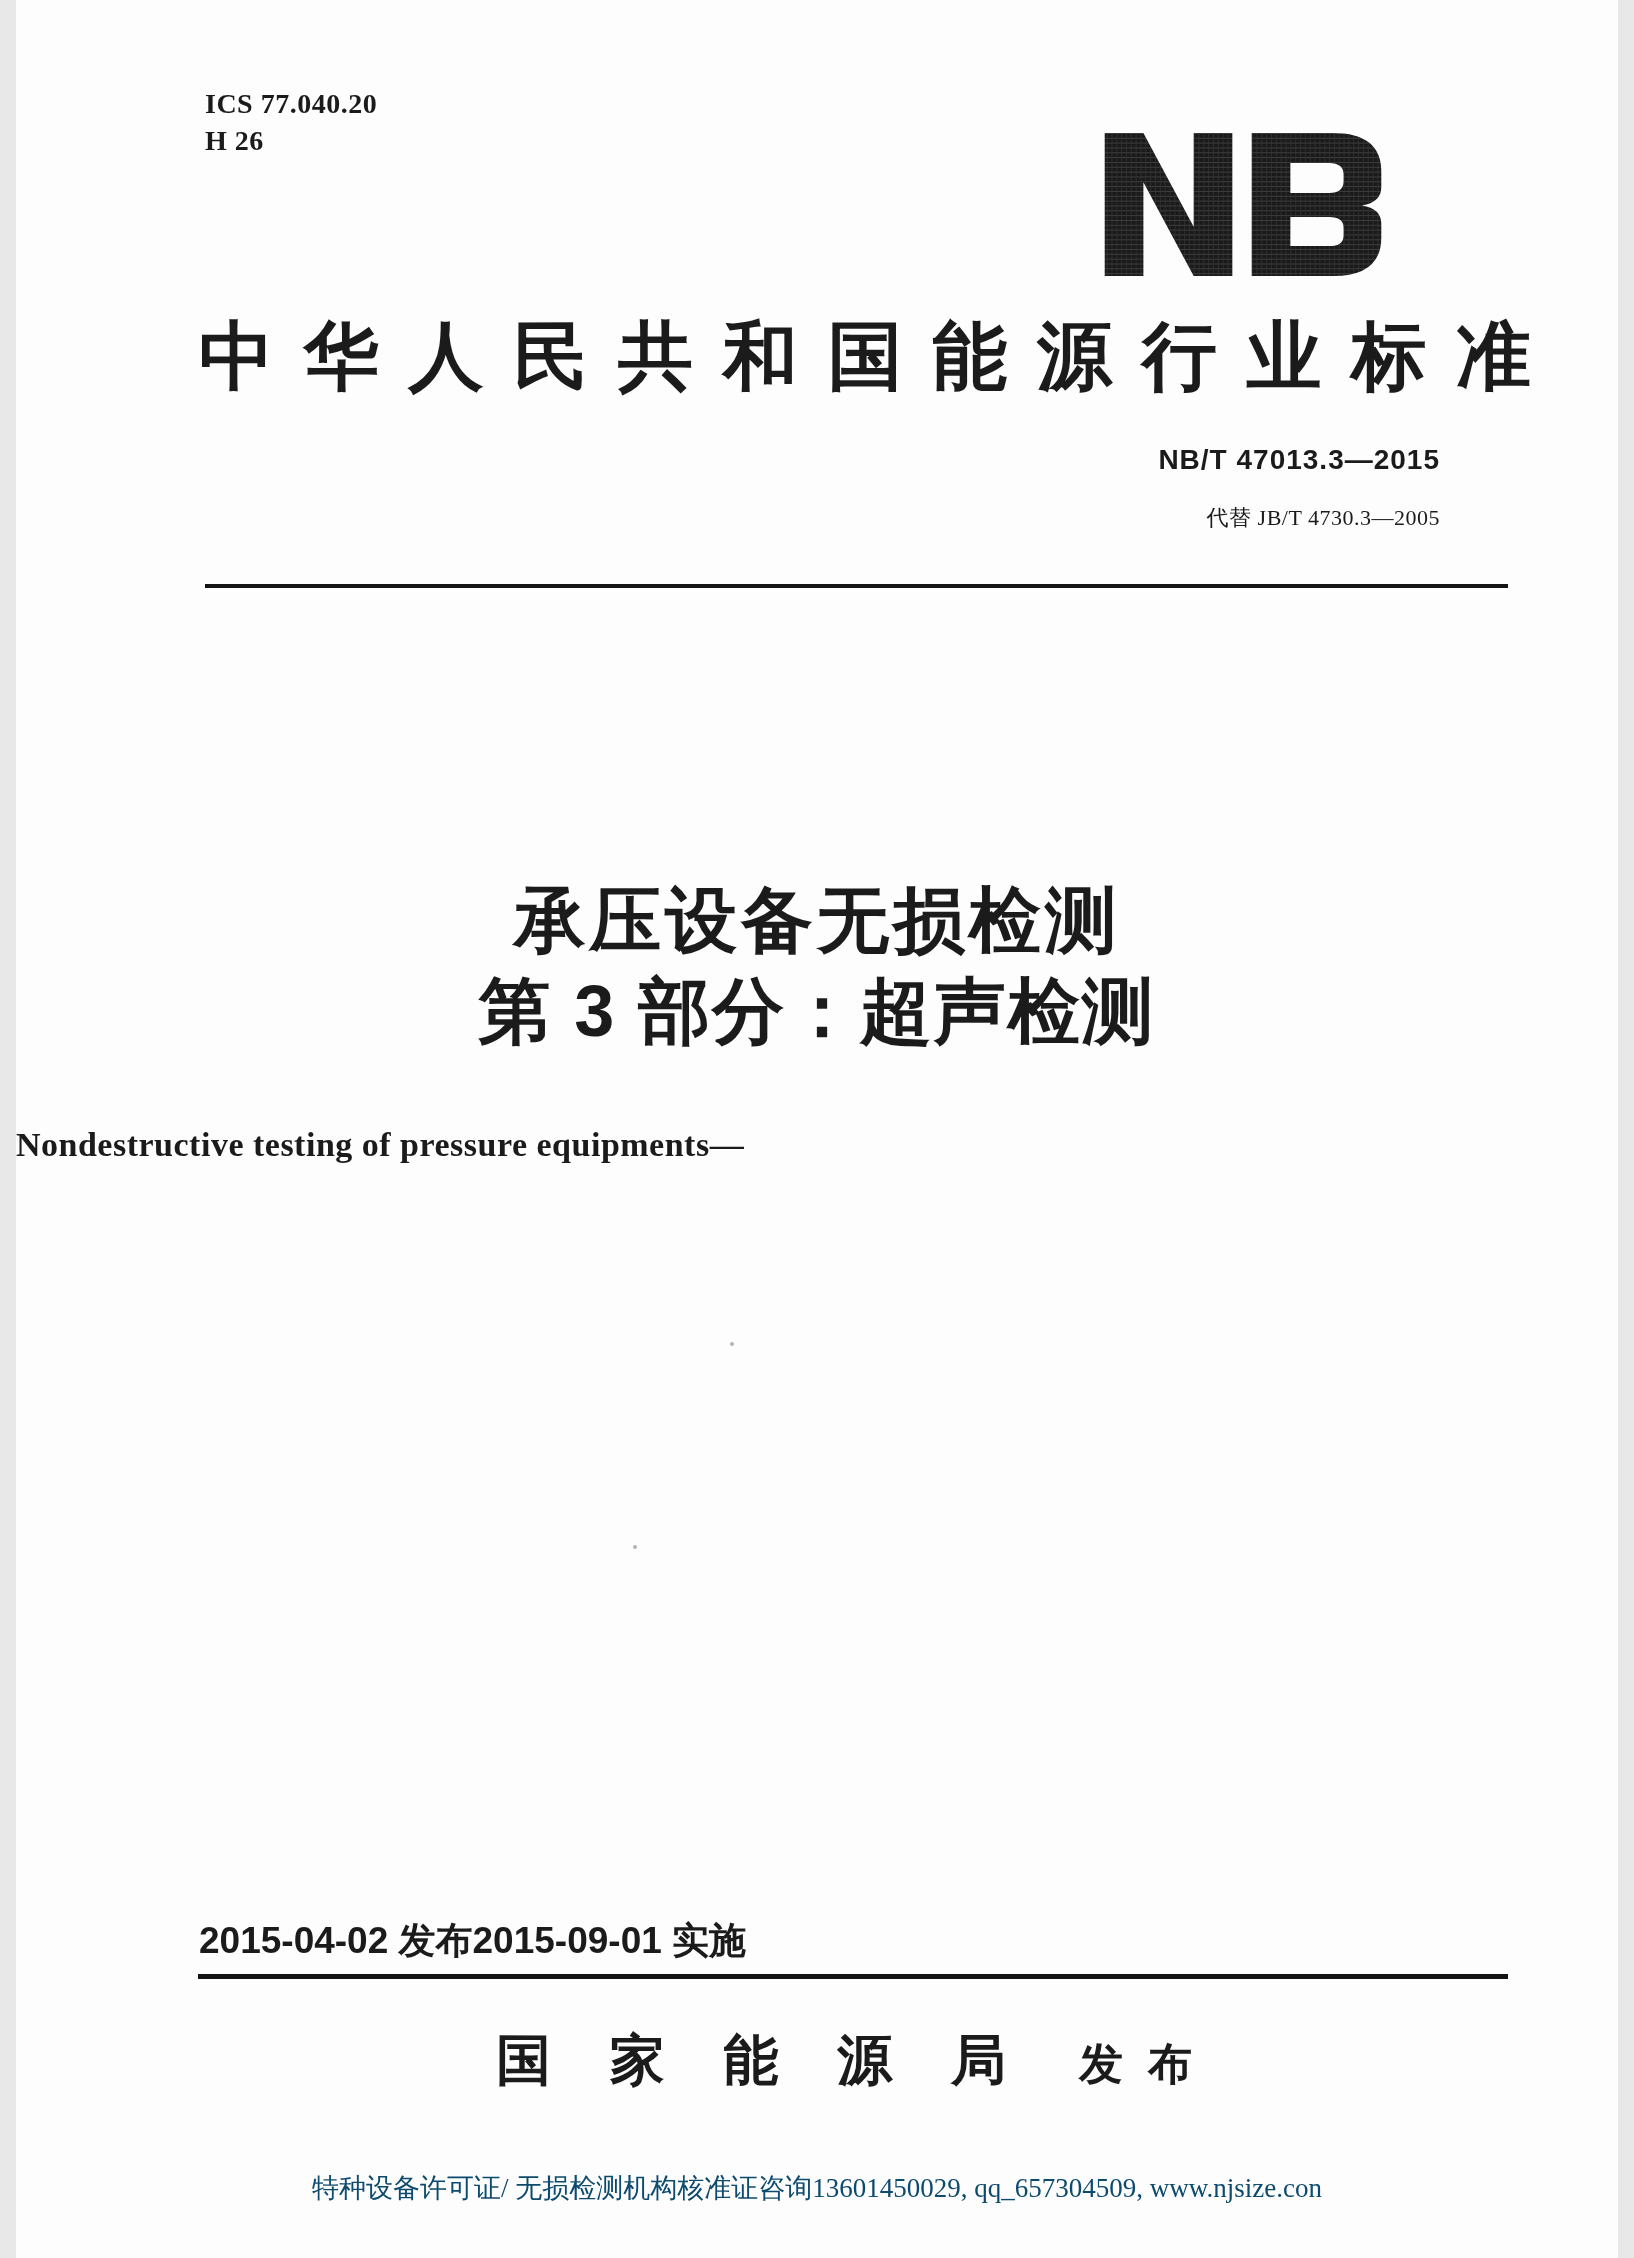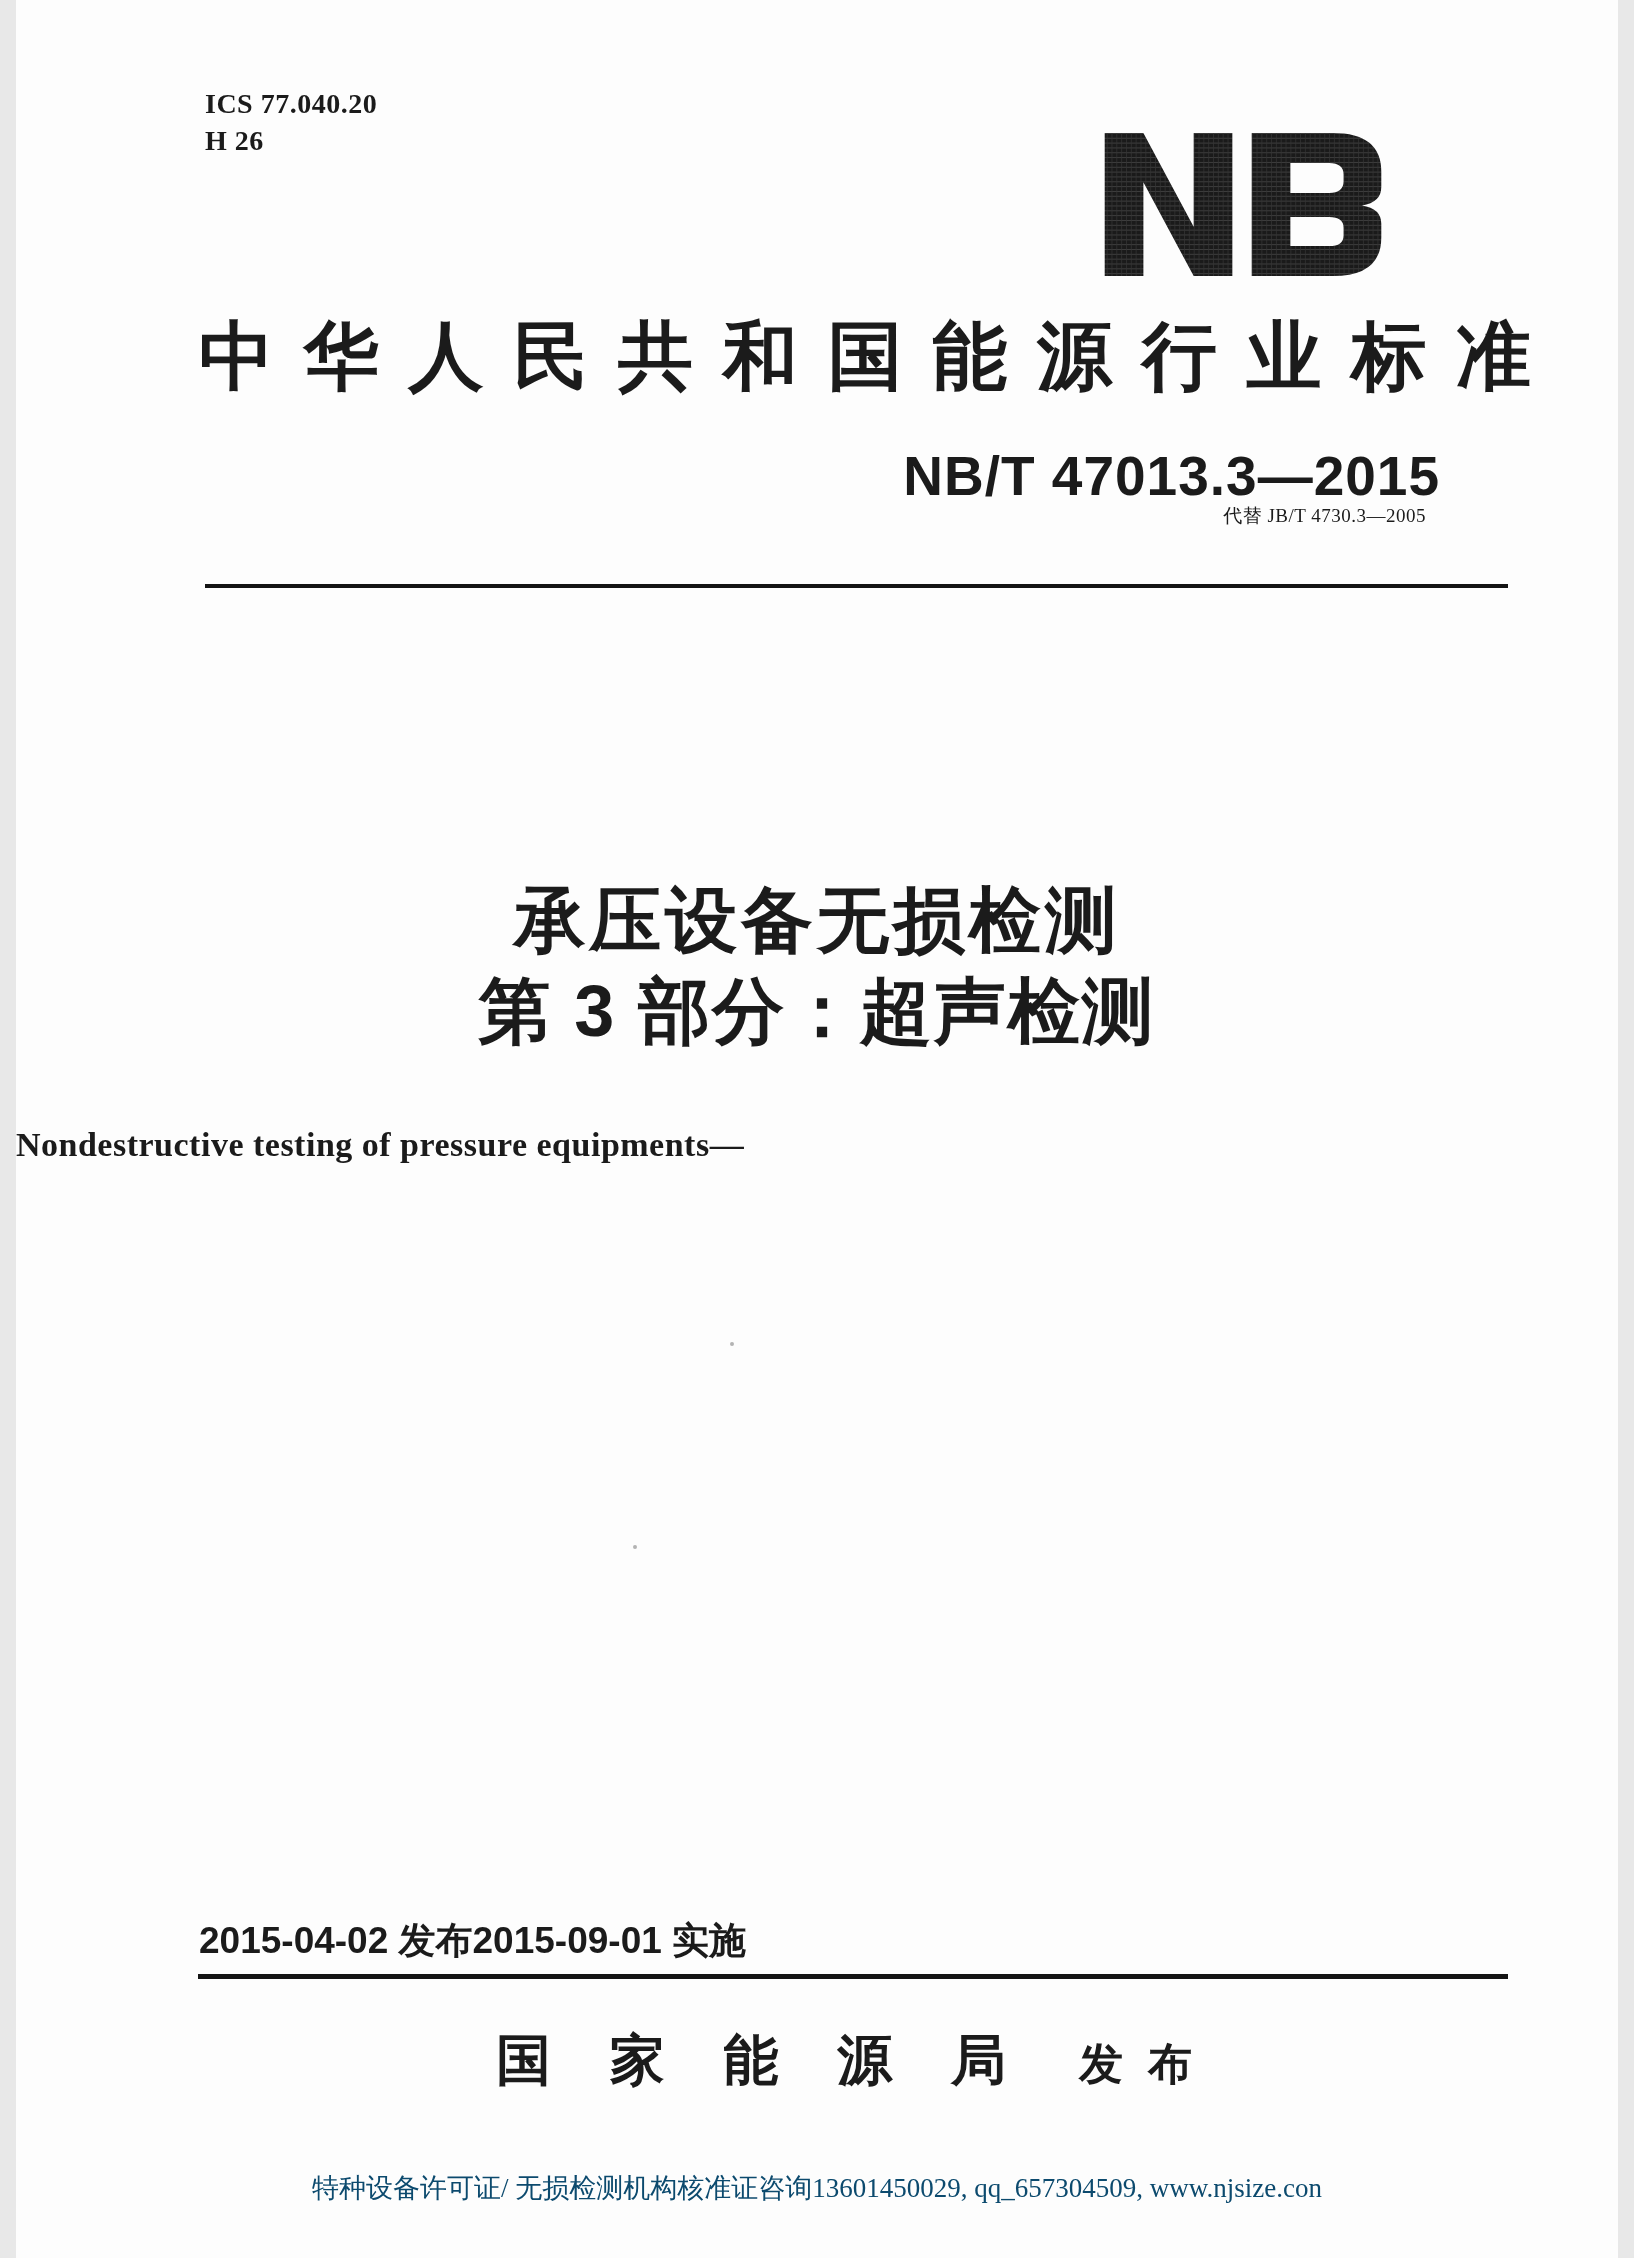--- a/index.html
+++ b/index.html
@@ -29,26 +29,26 @@
   .header-title {
     position:absolute; left:183px; top:315px; width:1332px;
     display:flex; justify-content:space-between;
     font-weight:bold; font-size:75px; line-height:1.12;
     white-space:nowrap;
   }
 
   .std-number {
     position:absolute; right:178px; top:444px;
     font-family:"Liberation Sans","DejaVu Sans",sans-serif;
-    font-weight:bold; font-size:55px; letter-spacing:1px;
+    font-weight:bold; font-size:28px; letter-spacing:1px;
     white-space:nowrap;
   }
   .supersede {
-    position:absolute; right:192px; top:503px;
-    font-size:19px; letter-spacing:0.5px; white-space:nowrap;
+    position:absolute; right:178px; top:503px;
+    font-size:22px; letter-spacing:0.5px; white-space:nowrap;
   }
 
   .rule-top {
     position:absolute; left:189px; top:584px; width:1303px; height:3.9px;
     background:#141414;
   }
 
   .cn-title {
     position:absolute; left:0; top:884px; width:100%;
     text-align:center;

